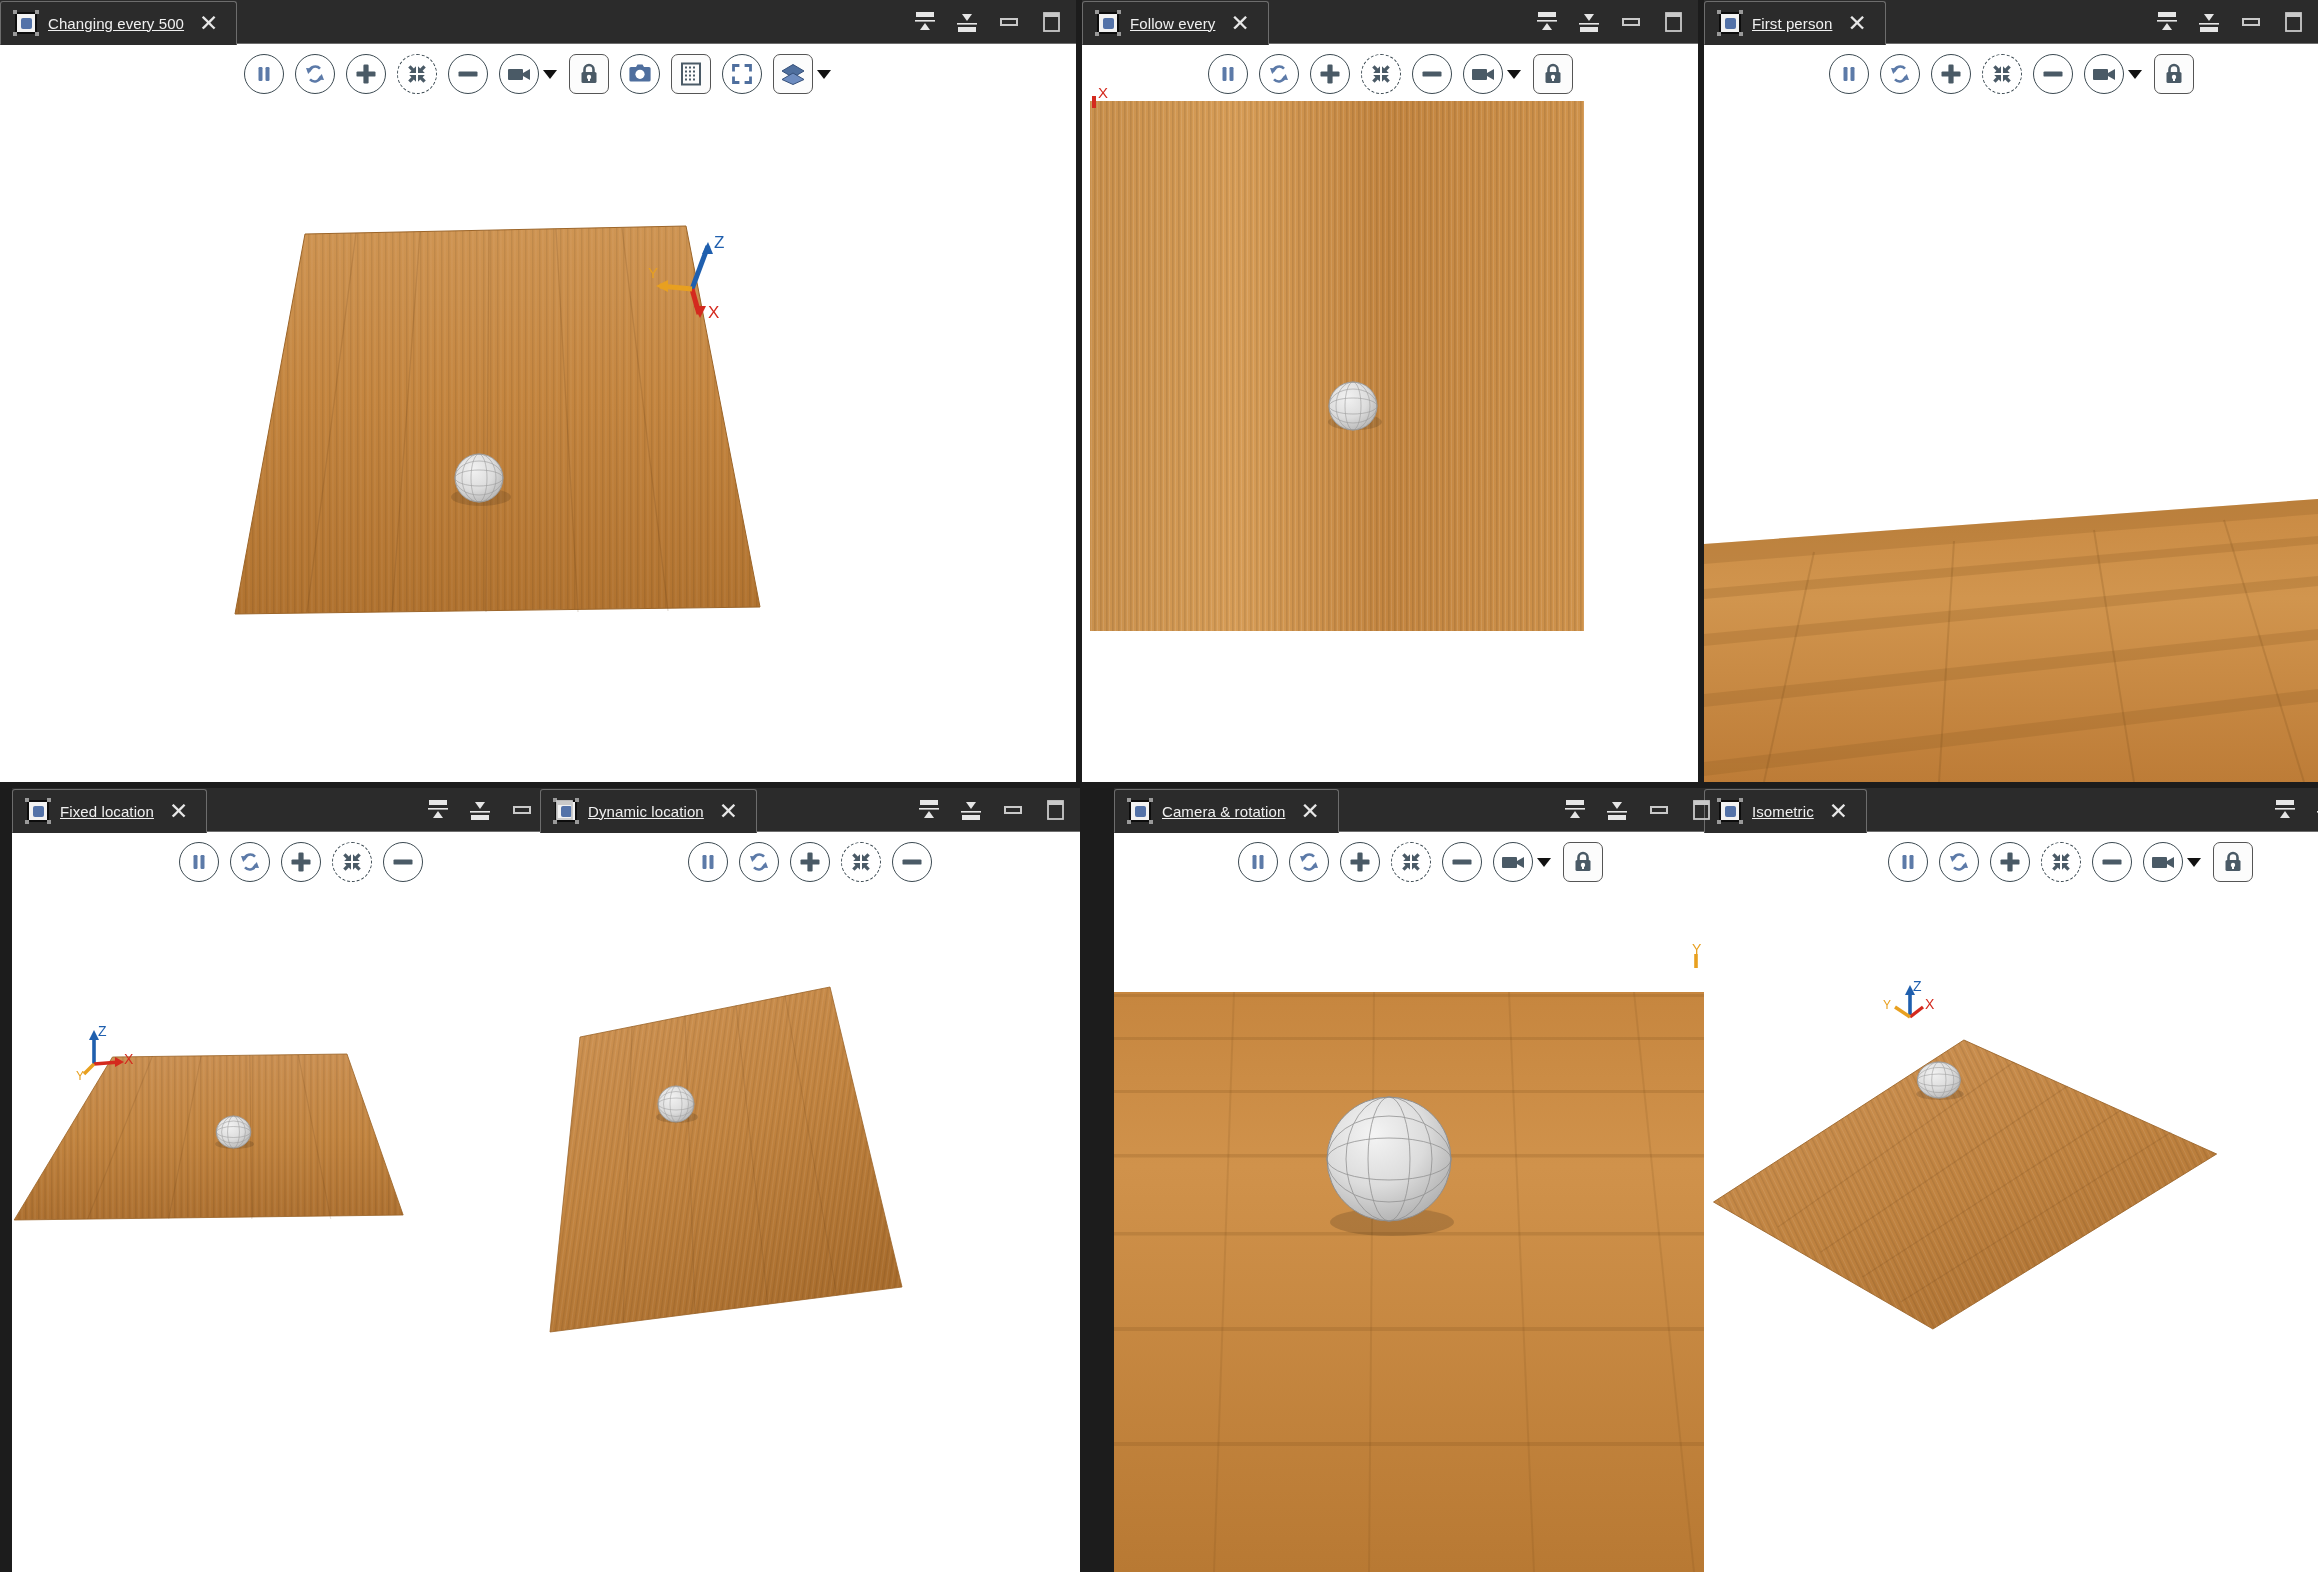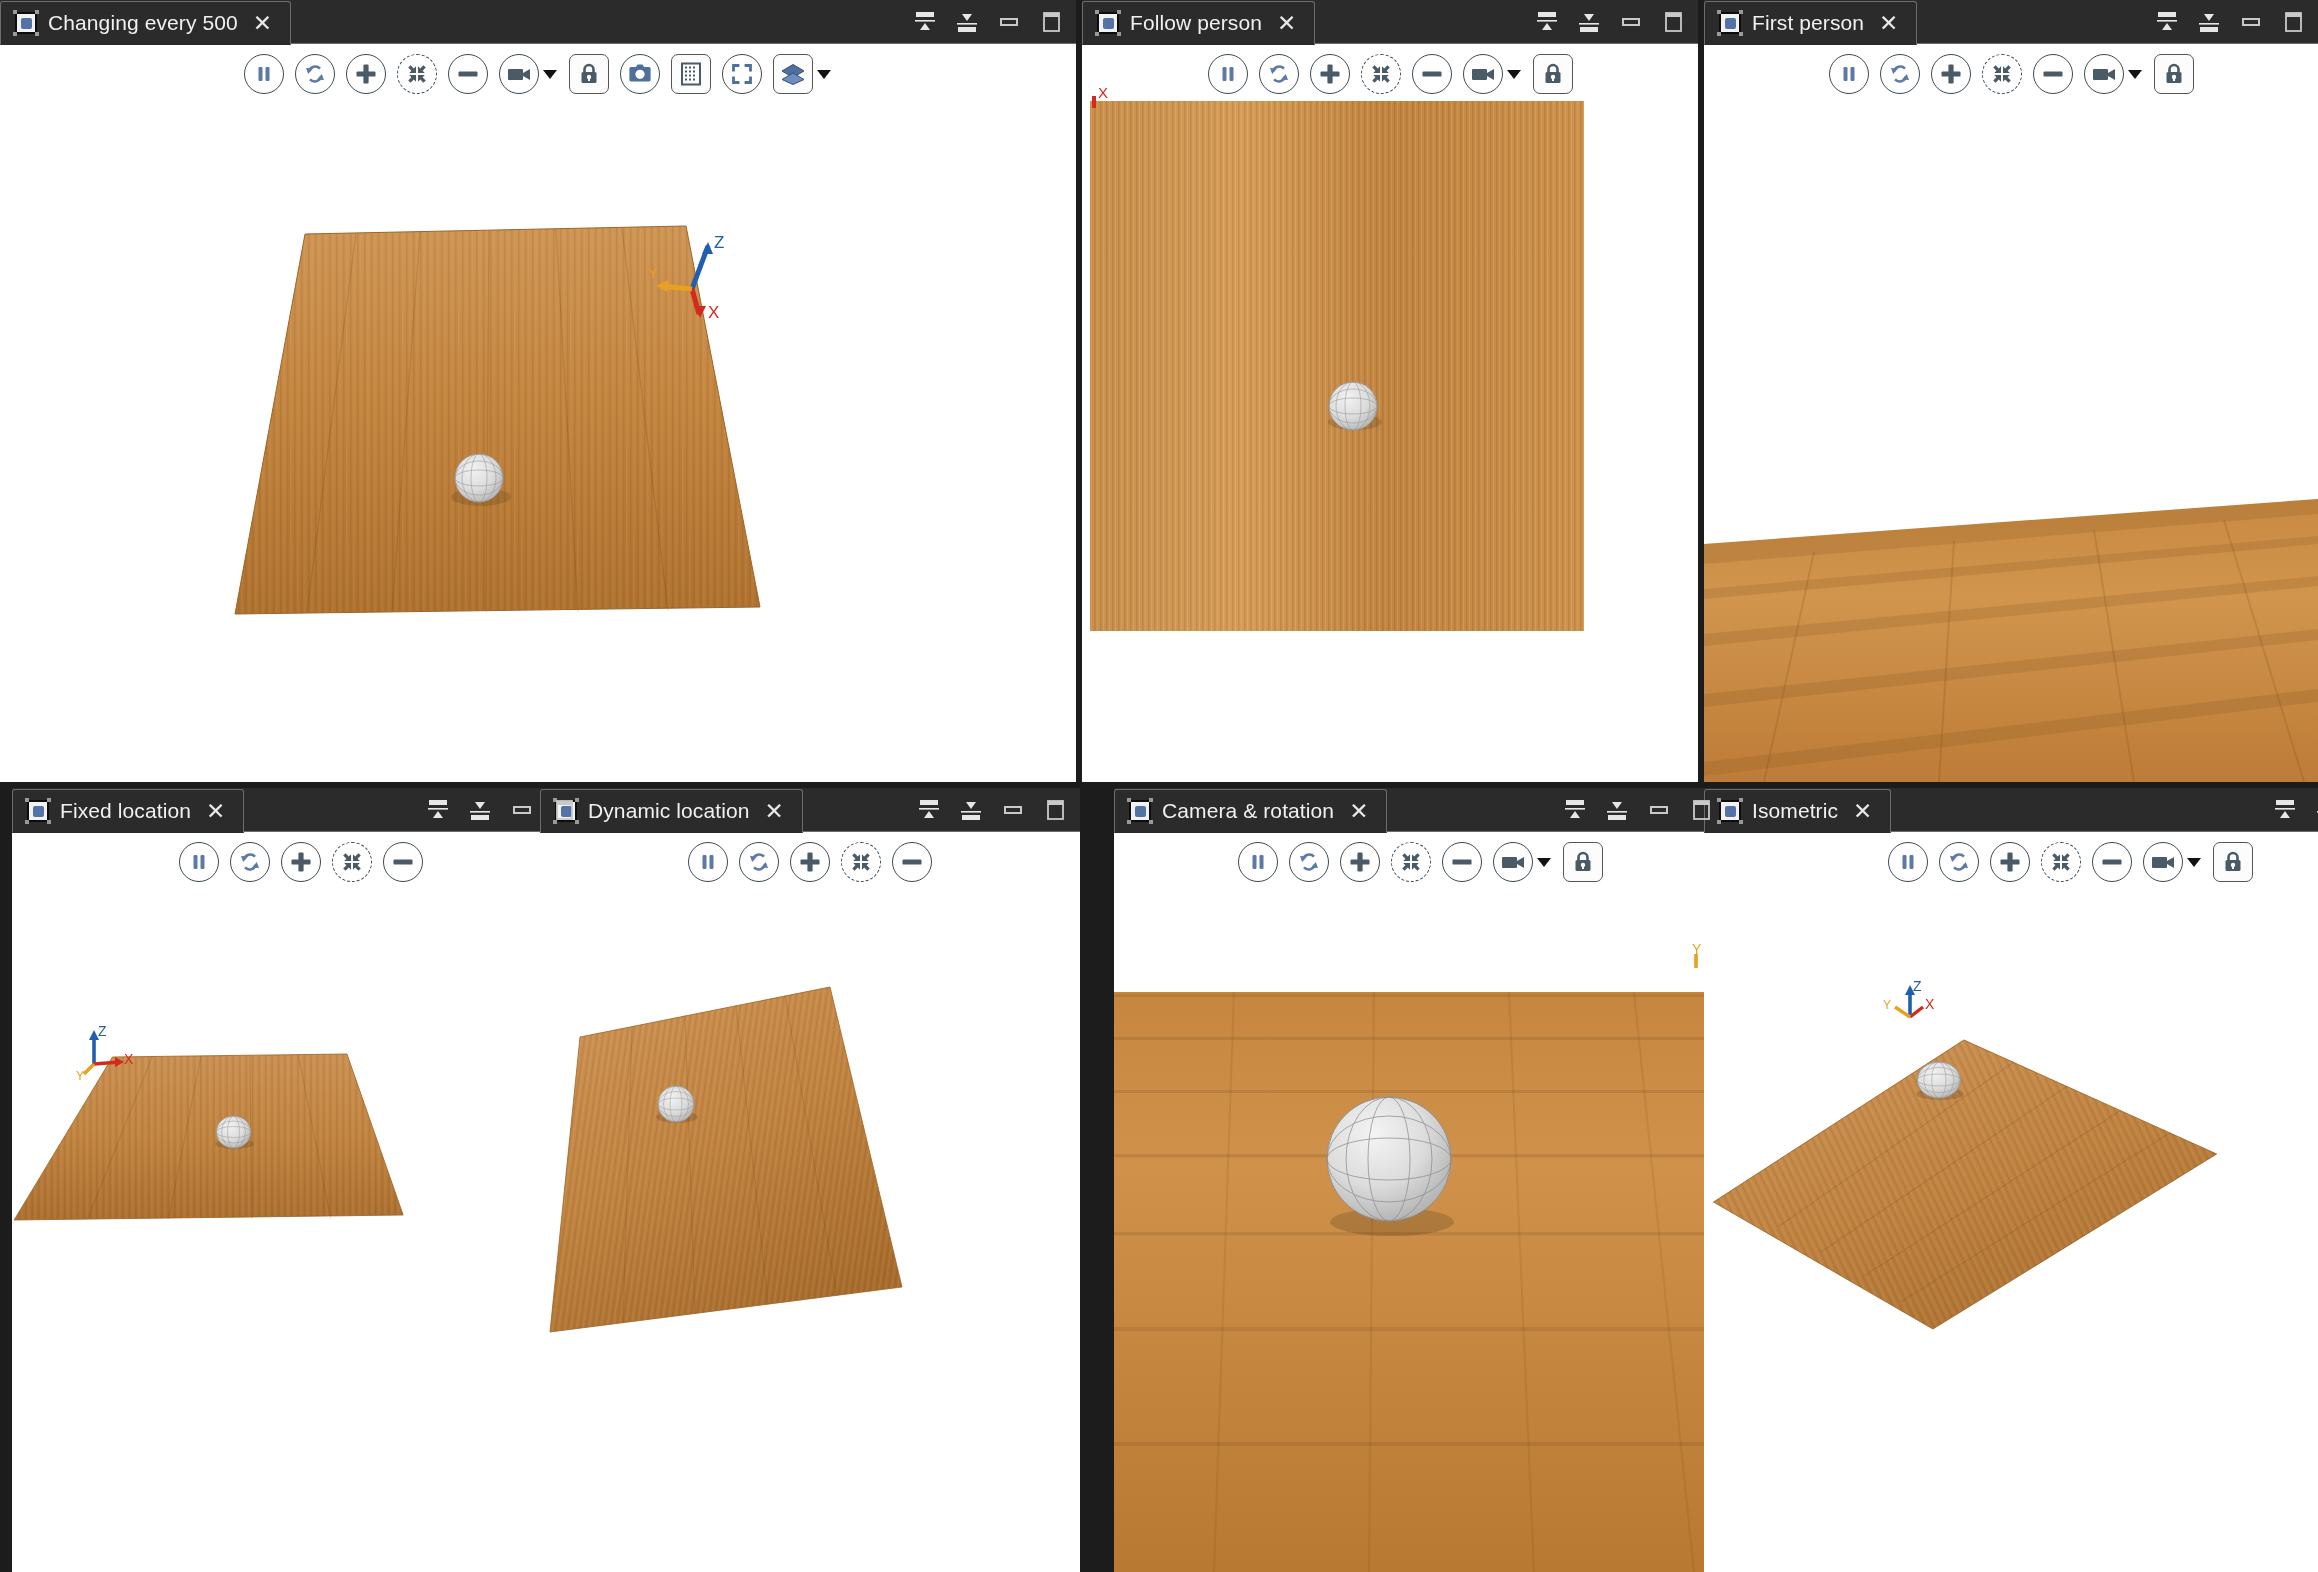--- a/index.html
+++ b/index.html
@@ -78,23 +78,24 @@
     left: -4px; top: -4px; right: -4px; bottom: -4px;
     border: 0;
     background:
       linear-gradient(#9a9a9a,#9a9a9a) left 0 top 0/4px 4px no-repeat,
       linear-gradient(#9a9a9a,#9a9a9a) right 0 top 0/4px 4px no-repeat,
       linear-gradient(#9a9a9a,#9a9a9a) left 0 bottom 0/4px 4px no-repeat,
       linear-gradient(#9a9a9a,#9a9a9a) right 0 bottom 0/4px 4px no-repeat;
   }
   .tab-title {
     color: #f0f0f0;
-    font-size: 21px;
+    font-size: 15px;
     letter-spacing: 0.1px;
     white-space: nowrap;
+    text-decoration: underline;
   }
   .tab-close {
     color: #e8e8e8;
     font-size: 23px;
     line-height: 1;
     font-weight: 300;
     margin-left: 4px;
     cursor: pointer;
     user-select: none;
   }
@@ -346,21 +347,21 @@
           <span class="caret"></span>
         </div>
       </div>
     </div>
   </div>
 
   <div class="panel" style="left:1082px; top:0px; width:616px; height:782px;">
     <div class="titlebar">
       <div class="tab">
         <span class="tab-icon"></span>
-        <span class="tab-title">Follow person</span>
+        <span class="tab-title">Follow every</span>
         <span class="tab-close">✕</span>
       </div>
       <div class="tab-rest"></div>
       <div class="winctl">
         <svg class="wb" width="22" height="24" viewBox="0 0 22 24">
             <rect x="2" y="2" width="18" height="5" fill="#e6e6e6"></rect>
             <rect x="1" y="10" width="20" height="1.6" fill="#e6e6e6"></rect>
             <path d="M11 13 L16 20 L6 20 Z" fill="#e6e6e6"></path>
           </svg>
         <svg class="wb" width="22" height="24" viewBox="0 0 22 24">

